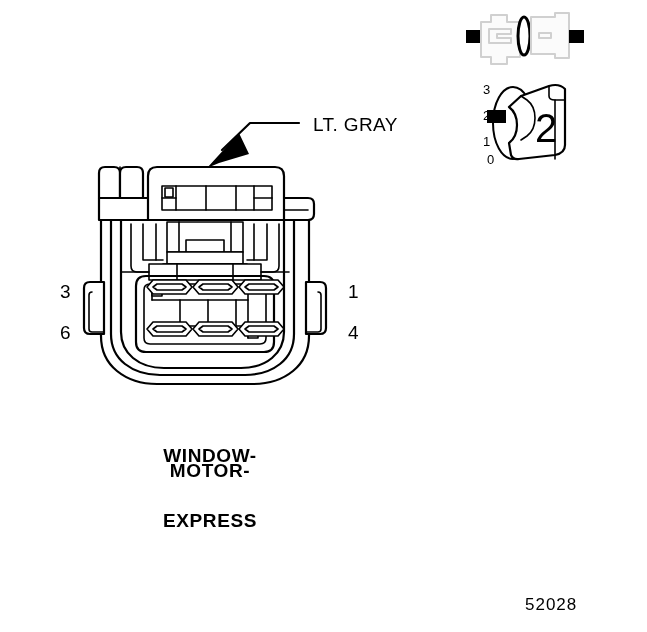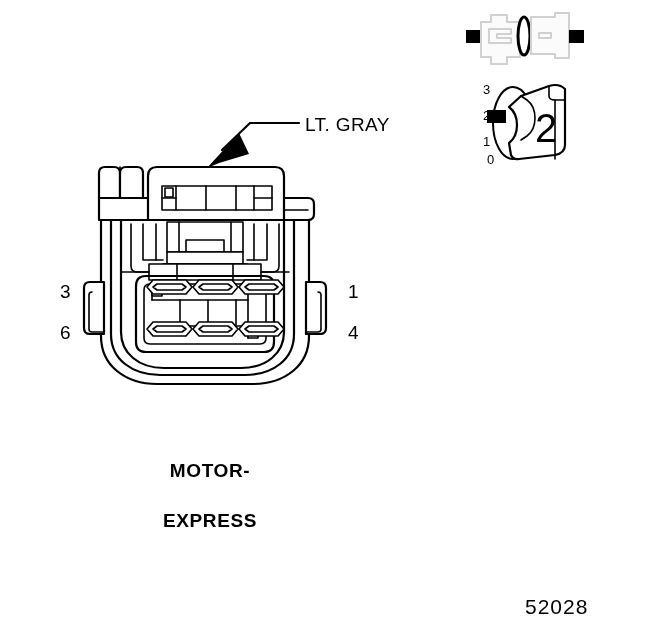--- a/index.html
+++ b/index.html
@@ -44,21 +44,21 @@
     font-weight: bold;
     letter-spacing: 0.6px;
     text-align: center;
     width: 300px;
     left: 60px;
   }
   .scale-num {
     font-size: 13px;
   }
   .partnum {
-    font-size: 21px;
+    font-size: 17px;
     letter-spacing: 1px;
   }
 </style>
 </head>
 <body>
 
 <div id="page">
 
   <svg class="svg-layer" viewBox="0 0 647 632">
     <defs>
@@ -239,32 +239,33 @@
                               l -2 -12
                               q 8 -6 8 -18
                               q 0 -12 -8 -18
                               z"></path>
       <path class="lnT" d="M 521 96 l 6 4 q 8 6 8 18 q 0 12 -8 18 l -6 4"></path>
       <path class="lnT" d="M 549 86 l 0 10 q 0 4 6 4 l 10 0"></path>
       <path class="lnT" d="M 555 100 l 0 59"></path>
     </g>
   </svg>
 
-  <div class="txt lbl-color" style="left:305px; top:114px;">LT. GRAY</div>
+  <div class="txt lbl-color" style="left:313px; top:114px;">LT. GRAY</div>
 
   <div class="txt pin-num" style="left:60px; top:281px;">3</div>
   <div class="txt pin-num" style="left:60px; top:322px;">6</div>
   <div class="txt pin-num" style="left:348px; top:281px;">1</div>
   <div class="txt pin-num" style="left:348px; top:322px;">4</div>
 
   <div class="txt scale-num" style="left:483px; top:82px;">3</div>
   <div class="txt scale-num" style="left:483px; top:108px;">2</div>
   <div class="txt scale-num" style="left:483px; top:134px;">1</div>
   <div class="txt scale-num" style="left:487px; top:152px;">0</div>
 
   <div class="txt" style="left:535px; top:106px; font-size:40px; font-weight:normal;">2</div>
 
   <div class="txt caption-line" style="top:412px;margin-top:48px;">MOTOR-</div>
+  <div class="txt caption-line" style="top:445px;">WINDOW-</div>
   <div class="txt caption-line" style="top:510px;">EXPRESS</div>
 
   <div class="txt partnum" style="left:525px; top:595px;">52028</div>
 
 </div>
 
 </body></html>

